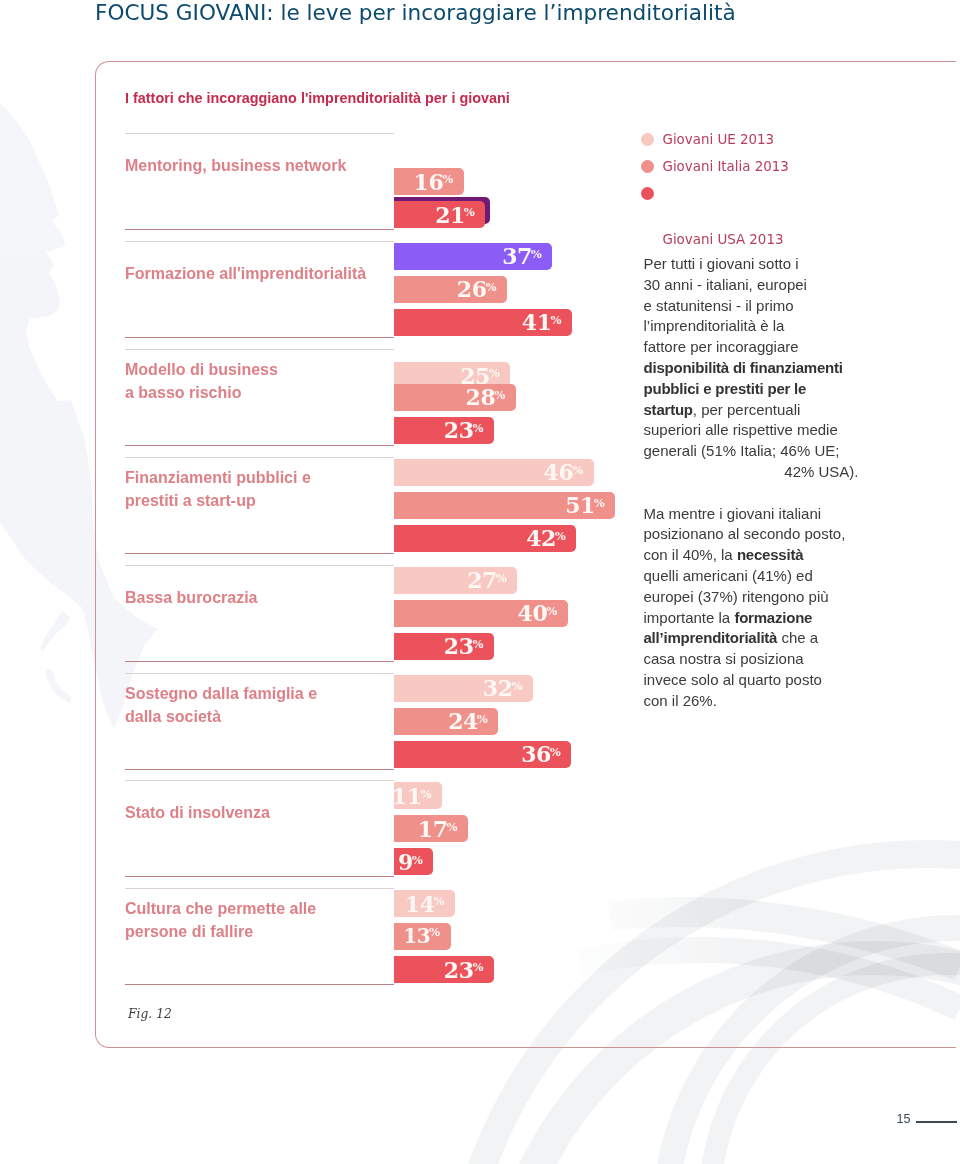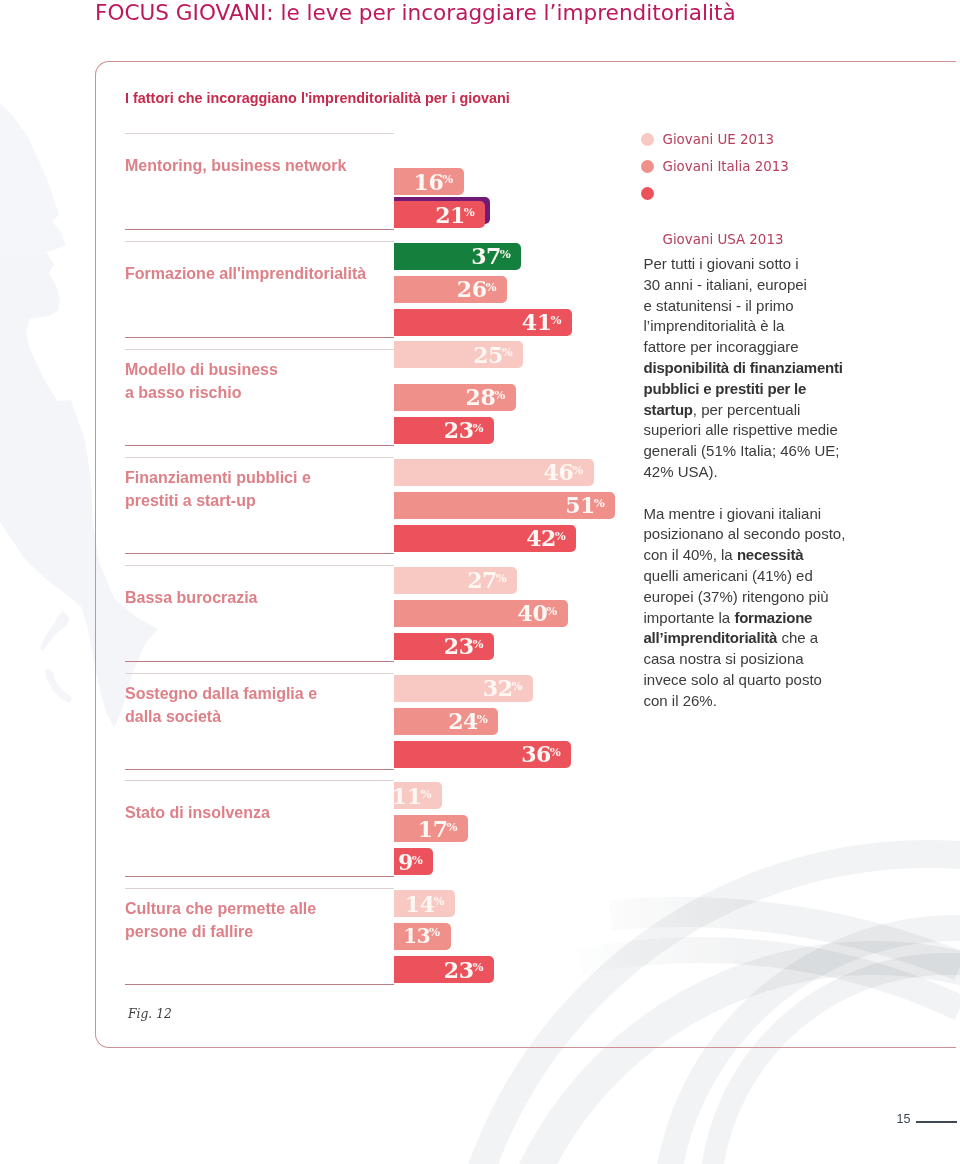--- a/index.html
+++ b/index.html
@@ -1,19 +1,19 @@
 <!DOCTYPE html>
 <html><head>
 <meta charset="utf-8">
 <style>
   html,body{margin:0;padding:0;}
   body{width:960px;height:1164px;background:#ffffff;font-family:"Liberation Sans",sans-serif;position:relative;overflow:hidden;}
   #page{position:absolute;inset:0;width:960px;height:1164px;overflow:hidden;}
   .bg{position:absolute;left:0;top:0;width:960px;height:1164px;pointer-events:none;}
-  #title{position:absolute;left:95px;top:0px;font-size:21.6px;font-family:"DejaVu Sans",sans-serif;color:#be185d;letter-spacing:0px;white-space:nowrap;}
+  #title{position:absolute;left:95px;top:0px;font-size:21.6px;font-family:"DejaVu Sans",sans-serif;color:#0c4a6e;letter-spacing:0px;white-space:nowrap;}
   #panel{position:absolute;left:95px;top:61px;width:861px;height:987px;border:1px solid #cf9094;border-radius:14px;box-sizing:border-box;border-right:none;border-top-right-radius:0;border-bottom-right-radius:0;}
   #subtitle{position:absolute;left:125px;top:90px;font-size:14.4px;font-weight:bold;color:#c62a4c;}
   #figcap{position:absolute;left:128px;top:1007px;font-size:12.3px;font-style:italic;font-family:"DejaVu Serif",serif;color:#3c3c3c;}
   .legend-item{position:absolute;font-size:13.4px;font-family:"DejaVu Sans",sans-serif;color:#b63e5c;white-space:nowrap;}
   .legend-dot{position:absolute;width:13.5px;height:13.5px;border-radius:50%;}
   .rule-top{position:absolute;left:125px;width:269px;height:1px;background:#ddd2d2;}
   .rule-bot{position:absolute;left:125px;width:269px;height:1px;background:#b87f85;}
   .cat-label{position:absolute;left:125px;font-size:16px;font-weight:bold;color:#dd8087;line-height:23px;transform:translateY(-50%);}
   .bar{position:absolute;left:394.3px;height:27px;border-radius:0 5px 5px 0;}
   .bval{position:absolute;right:10.5px;font-weight:bold;color:#fdf8f4;font-family:"DejaVu Serif",serif;white-space:nowrap;}
@@ -80,36 +80,36 @@
         <div class="bval" style="top: 0.5px;"><span style="font-size:22px;letter-spacing:-0.4px">16</span><span style="font-size:11.6px;vertical-align:super;margin-left:-1.2px">%</span></div>
       </div>
       <div class="bar" style="top: 201px; width: 91.035px; background: rgb(235, 82, 92);">
         <div class="bval" style="top: 0.5px;"><span style="font-size:22px;letter-spacing:-0.4px">21</span><span style="font-size:11.6px;vertical-align:super;margin-left:-1.2px">%</span></div>
       </div>
       <div class="rule-top" style="top: 240.9px;"></div>
       <div class="rule-bot" style="top: 336.9px;"></div>
       <div class="cat-label" style="top: 272.9px;">
         <div>Formazione all'imprenditorialità</div>
       </div>
-      <div class="bar" style="top: 242.9px; width: 127px; background: #15803d;">
+      <div class="bar" style="top: 242.9px; width: 158px; background: #8b5cf6;">
         <div class="bval" style="top: 0.5px;"><span style="font-size:22px;letter-spacing:-0.4px">37</span><span style="font-size:11.6px;vertical-align:super;margin-left:-1.2px">%</span></div>
       </div>
       <div class="bar" style="top: 275.9px; width: 112.71px; background: rgb(240, 144, 139);">
         <div class="bval" style="top: 0.5px;"><span style="font-size:22px;letter-spacing:-0.4px">26</span><span style="font-size:11.6px;vertical-align:super;margin-left:-1.2px">%</span></div>
       </div>
       <div class="bar" style="top: 308.9px; width: 177.735px; background: rgb(235, 82, 92);">
         <div class="bval" style="top: 0.5px; margin-left: 44px;"><span style="font-size:22px;letter-spacing:-0.4px">41</span><span style="font-size:11.6px;vertical-align:super;margin-left:-1.2px">%</span></div>
       </div>
       <div class="rule-top" style="top: 348.8px;"></div>
       <div class="rule-bot" style="top: 444.8px;"></div>
       <div class="cat-label" style="top: 380.8px;">
         <div>Modello di business</div>
         <div>a basso rischio</div>
       </div>
-      <div class="bar" style="top: 341px; width: 129px; background: rgb(248, 200, 194);">
+      <div class="bar" style="top: 362px; width: 116px; background: rgb(248, 200, 194);">
         <div class="bval" style="top: 0.5px;"><span style="font-size:22px;letter-spacing:-0.4px">25</span><span style="font-size:11.6px;vertical-align:super;margin-left:-1.2px">%</span></div>
       </div>
       <div class="bar" style="top: 383.8px; width: 121.38px; background: rgb(240, 144, 139);">
         <div class="bval" style="top: 0.5px;"><span style="font-size:22px;letter-spacing:-0.4px">28</span><span style="font-size:11.6px;vertical-align:super;margin-left:-1.2px">%</span></div>
       </div>
       <div class="bar" style="top: 416.8px; width: 99.705px; background: rgb(235, 82, 92);">
         <div class="bval" style="top: 0.5px;"><span style="font-size:22px;letter-spacing:-0.4px">23</span><span style="font-size:11.6px;vertical-align:super;margin-left:-1.2px">%</span></div>
       </div>
       <div class="rule-top" style="top: 456.7px;"></div>
       <div class="rule-bot" style="top: 552.7px;"></div>
@@ -191,21 +191,21 @@
         <span style="display: block;"><span>Per tutti i giovani sotto i</span></span>
         <span style="display: block;"><span>30 anni - italiani, europei</span></span>
         <span style="display: block;"><span>e statunitensi - il primo</span></span>
         <span style="display: block;"><span>l’imprenditorialità è la</span></span>
         <span style="display: block;"><span>fattore per incoraggiare</span></span>
         <span style="display: block;"><b>disponibilità di finanziamenti</b></span>
         <span style="display: block;"><b>pubblici e prestiti per le</b></span>
         <span style="display: block;"><b>startup</b><span>, per percentuali</span></span>
         <span style="display: block;"><span>superiori alle rispettive medie</span></span>
         <span style="display: block;"><span>generali (51% Italia; 46% UE;</span></span>
-        <span style="display: block;"><span>42% USA).</span></span>
+        <span style="display: block; text-align: right;"><span>42% USA).</span></span>
       </p>
       <p class="p2">
         <span style="display: block;"><span>Ma mentre i giovani italiani</span></span>
         <span style="display: block;"><span>posizionano al secondo posto,</span></span>
         <span style="display: block;"><span>con il 40%, la </span><b>necessità</b></span>
         <span style="display: block;"><span>quelli americani (41%) ed</span></span>
         <span style="display: block;"><span>europei (37%) ritengono più</span></span>
         <span style="display: block;"><span>importante la </span><b>formazione</b></span>
         <span style="display: block;"><b>all’imprenditorialità</b><span> che a</span></span>
         <span style="display: block;"><span>casa nostra si posiziona</span></span>

